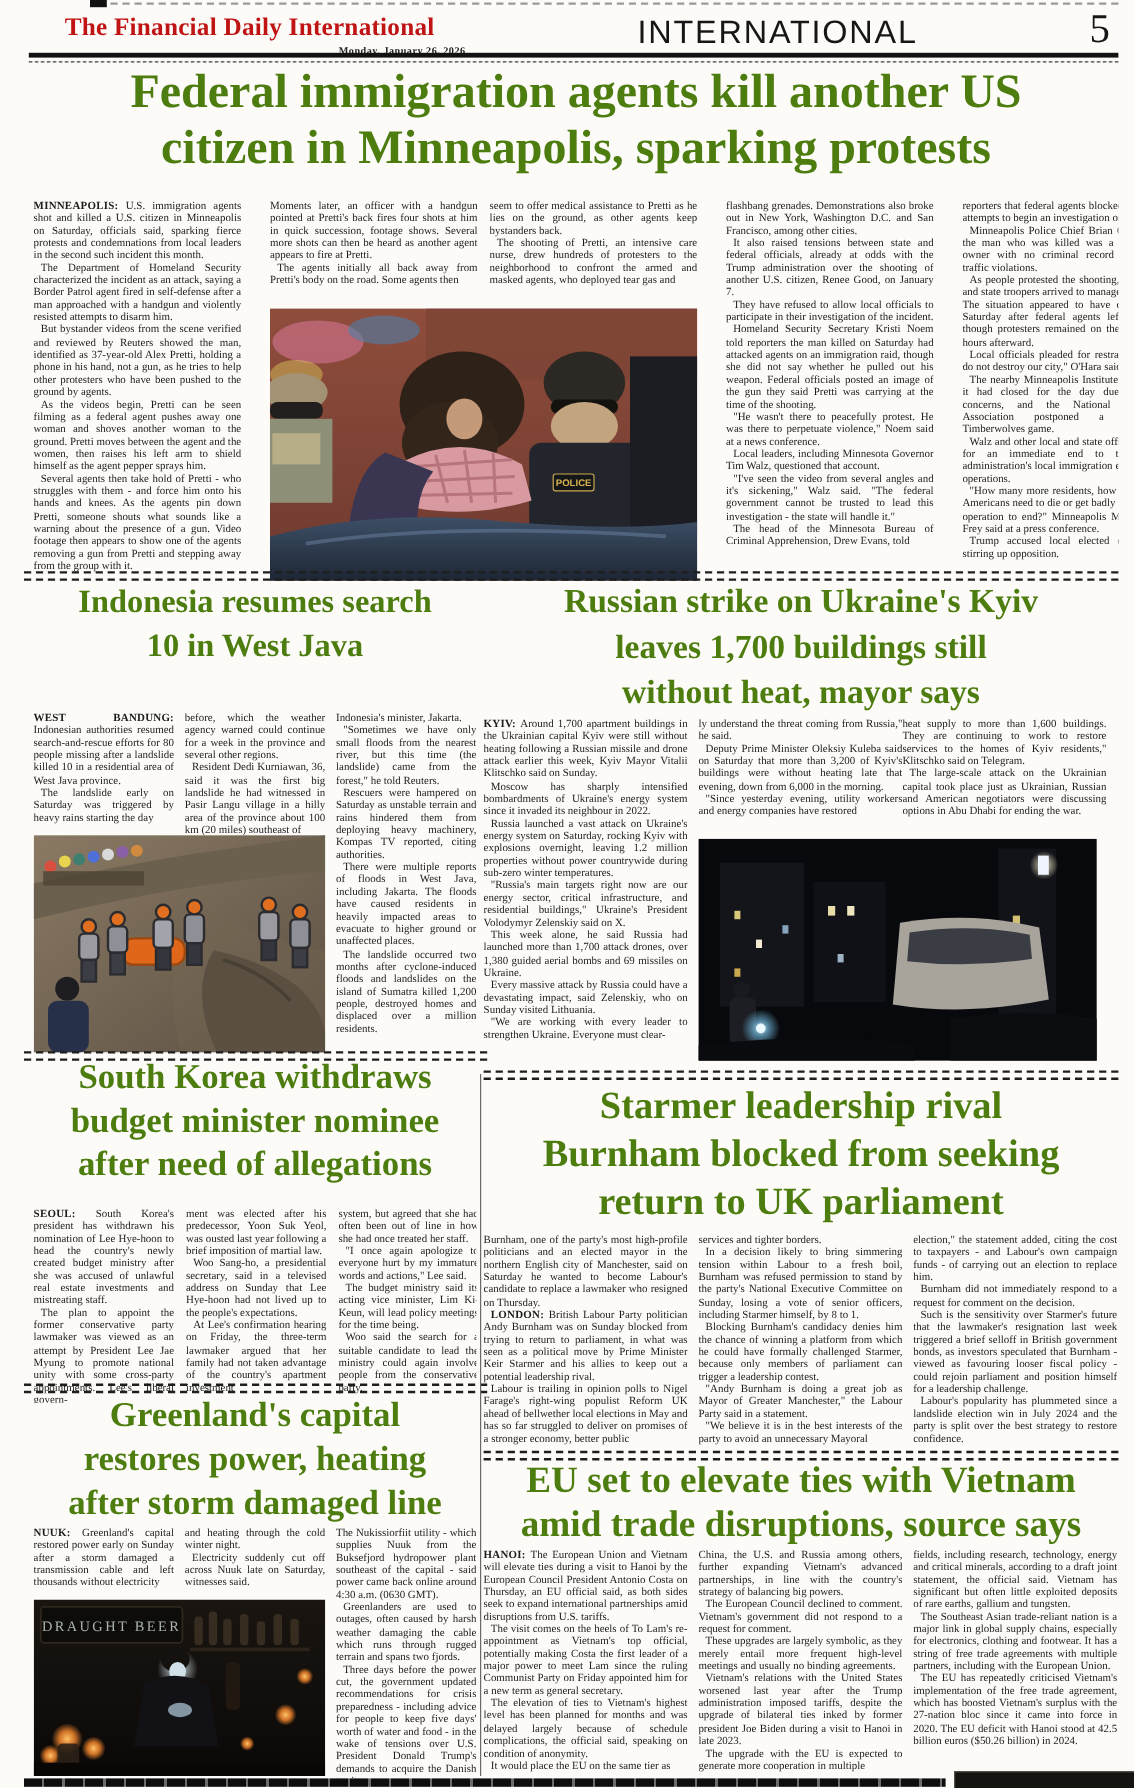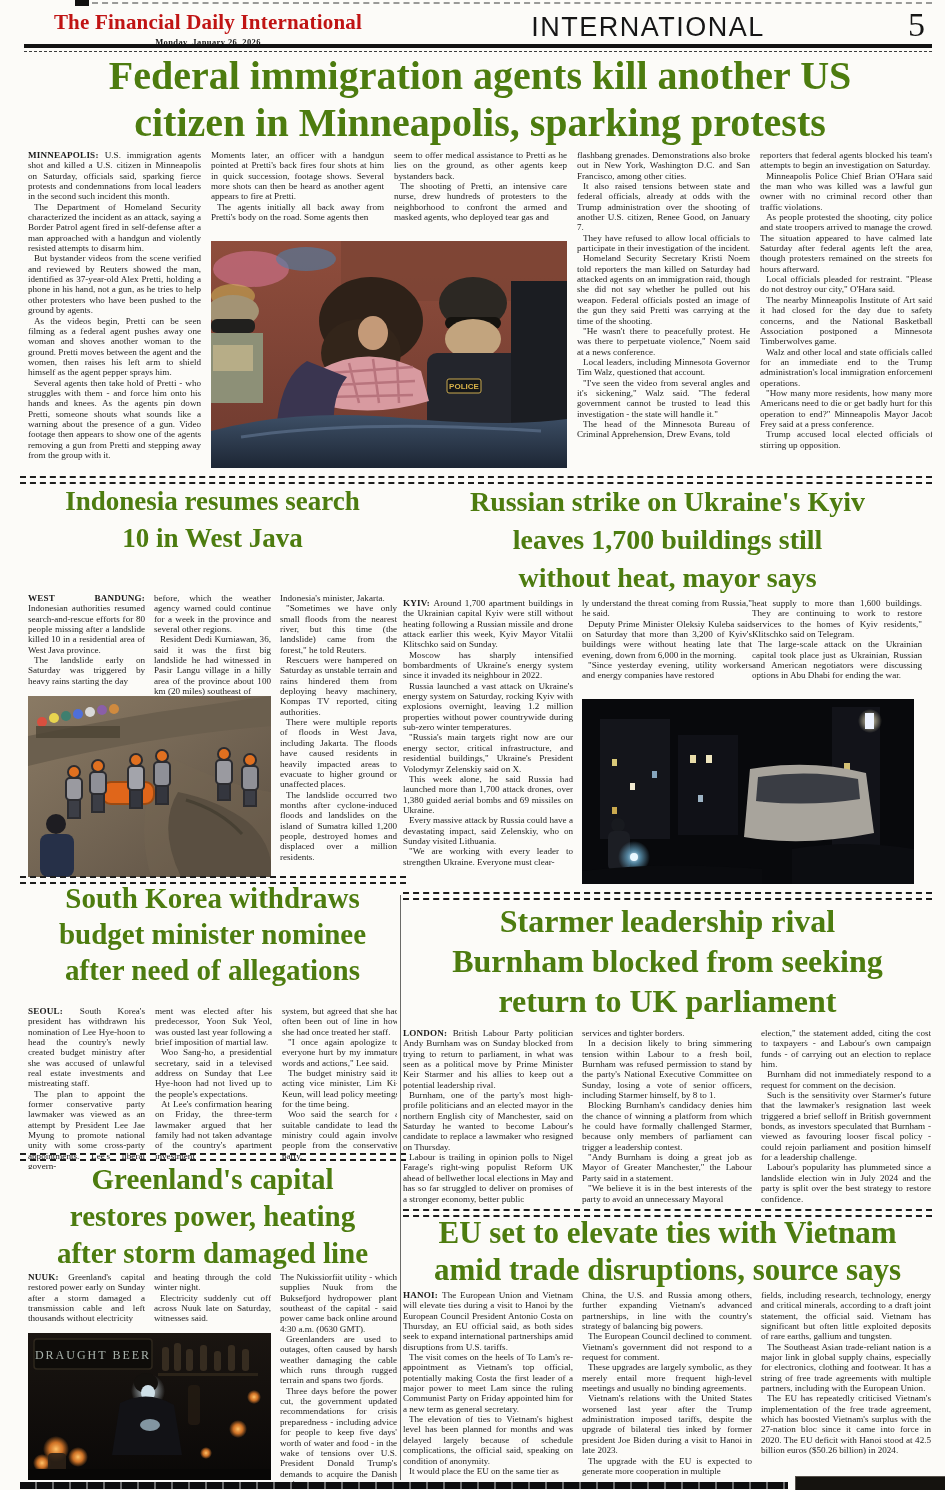--- a/index.html
+++ b/index.html
@@ -7,21 +7,21 @@
   .page {
     position:relative; width:945px; height:1490px; margin:0 auto;
     background:#fcfbf8; color:#1c1c1c; overflow:hidden;
     font-family:"Liberation Serif", serif;
   }
   
   .top-dashes { position:absolute; left:92px; top:2px; width:840px; height:0; border-top:2px dashed #9a9a98; }
   .corner-mark { position:absolute; left:75px; top:0; width:14px; height:6px; background:#111; }
   .masthead { position:absolute; left:28px; top:10px; width:360px; text-align:center;font-family:Liberation Serif, serif; }
   .mast-title { font-size:21px; font-weight:bold; color:#c01414; letter-spacing:.2px; white-space:nowrap; }
-  .mast-date { font-size:8.5px; font-weight:bold; color:#222; margin-top:2px; letter-spacing:.4px; }
+  .mast-date { font-size:8.5px; font-weight:bold; color:#222; margin-top:2px; letter-spacing:.4px;text-align:right; }
   .section-title {
     position:absolute; left:528px; top:12px; width:240px; text-align:center;
     font-family:"Liberation Sans", sans-serif; font-size:27px; font-weight:500;
     letter-spacing:1.5px; color:#161616;
   }
   .page-num { position:absolute; right:20px; top:6px; font-size:34px; color:#161616; }
   .header-rule { position:absolute; left:24px; top:44px; width:908px; height:3px;
     border-top:4px solid #131313; border-bottom:1px dashed #3c3c3c; }
   
   .rule-dashed { position:absolute; height:4px; border-top:2px dashed #1e1e1e; border-bottom:2px dashed #1e1e1e; }
@@ -44,21 +44,21 @@
   #h-sk   { left:24px; top:880px; width:377px; font-size:29px; line-height:36px; }
   #h-star { left:403px; top:901px; width:529px; font-size:32px; line-height:40px; }
   #h-grn  { left:24px; top:1161px; width:377px; font-size:29px; line-height:37px; }
   #h-eu   { left:403px; top:1214px; width:529px; font-size:31px; line-height:37px; }
   
   .body-block { position:absolute; display:flex; overflow:hidden; }
   .body-text { font-size:9.1px; line-height:10.35px; text-align:justify; overflow:hidden; }
   .body-text p { margin:0; text-indent:6px; }
   .body-text p:first-child { text-indent:0; }
   .body-text p b { letter-spacing:.2px; }
-  #b-minn { left:28px; top:150px; width:904px; height:321px; gap:10px; }
+  #b-minn { left:28px; top:166px; width:904px; height:321px; gap:24px; }
   #b-minn .col { flex:0 0 173px; }
   #b-minn .mid { flex:0 0 356px; display:flex; flex-direction:column; }
   #b-minn .mid .inner { display:flex; gap:10px; height:89px; overflow:hidden; }
   #b-minn .mid .inner .col { flex:0 0 173px; }
   .photo { display:block; background:#ddd; }
   #photo-minn { margin-top:2px; }
   #b-indo { left:28px; top:593px; width:369px; height:288px; gap:9px; }
   #b-indo .mid { flex:0 0 243px; display:flex; flex-direction:column; }
   #b-indo .mid .inner { display:flex; gap:9px; height:103px; overflow:hidden; }
   #b-indo .mid .inner .col { flex:0 0 117px; }
@@ -372,22 +372,22 @@
       </div>
   </div>
 
   <div class="headline" id="h-star">
       <p>Starmer leadership rival</p>
       <p>Burnham blocked from seeking</p>
       <p>return to UK parliament</p>
     </div>
   <div class="body-block" id="b-star">
     <div class="col body-text">
+        <p>Burnham, one of the party's most high-profile politicians and an elected mayor in the northern English city of Manchester, said on Saturday he wanted to become Labour's candidate to replace a lawmaker who resigned on Thursday.</p>
         <p><b>LONDON: </b>British Labour Party politician Andy Burnham was on Sunday blocked from trying to return to parliament, in what was seen as a political move by Prime Minister Keir Starmer and his allies to keep out a potential leadership rival.</p>
-        <p>Burnham, one of the party's most high-profile politicians and an elected mayor in the northern English city of Manchester, said on Saturday he wanted to become Labour's candidate to replace a lawmaker who resigned on Thursday.</p>
         <p>Labour is trailing in opinion polls to Nigel Farage's right-wing populist Reform UK ahead of bellwether local elections in May and has so far struggled to deliver on promises of a stronger economy, better public</p>
       </div>
     <div class="col body-text">
         <p>services and tighter borders.</p>
         <p>In a decision likely to bring simmering tension within Labour to a fresh boil, Burnham was refused permission to stand by the party's National Executive Committee on Sunday, losing a vote of senior officers, including Starmer himself, by 8 to 1.</p>
         <p>Blocking Burnham's candidacy denies him the chance of winning a platform from which he could have formally challenged Starmer, because only members of parliament can trigger a leadership contest.</p>
         <p>"Andy Burnham is doing a great job as Mayor of Greater Manchester," the Labour Party said in a statement.</p>
         <p>"We believe it is in the best interests of the party to avoid an unnecessary Mayoral</p>
       </div>
     <div class="col body-text">

